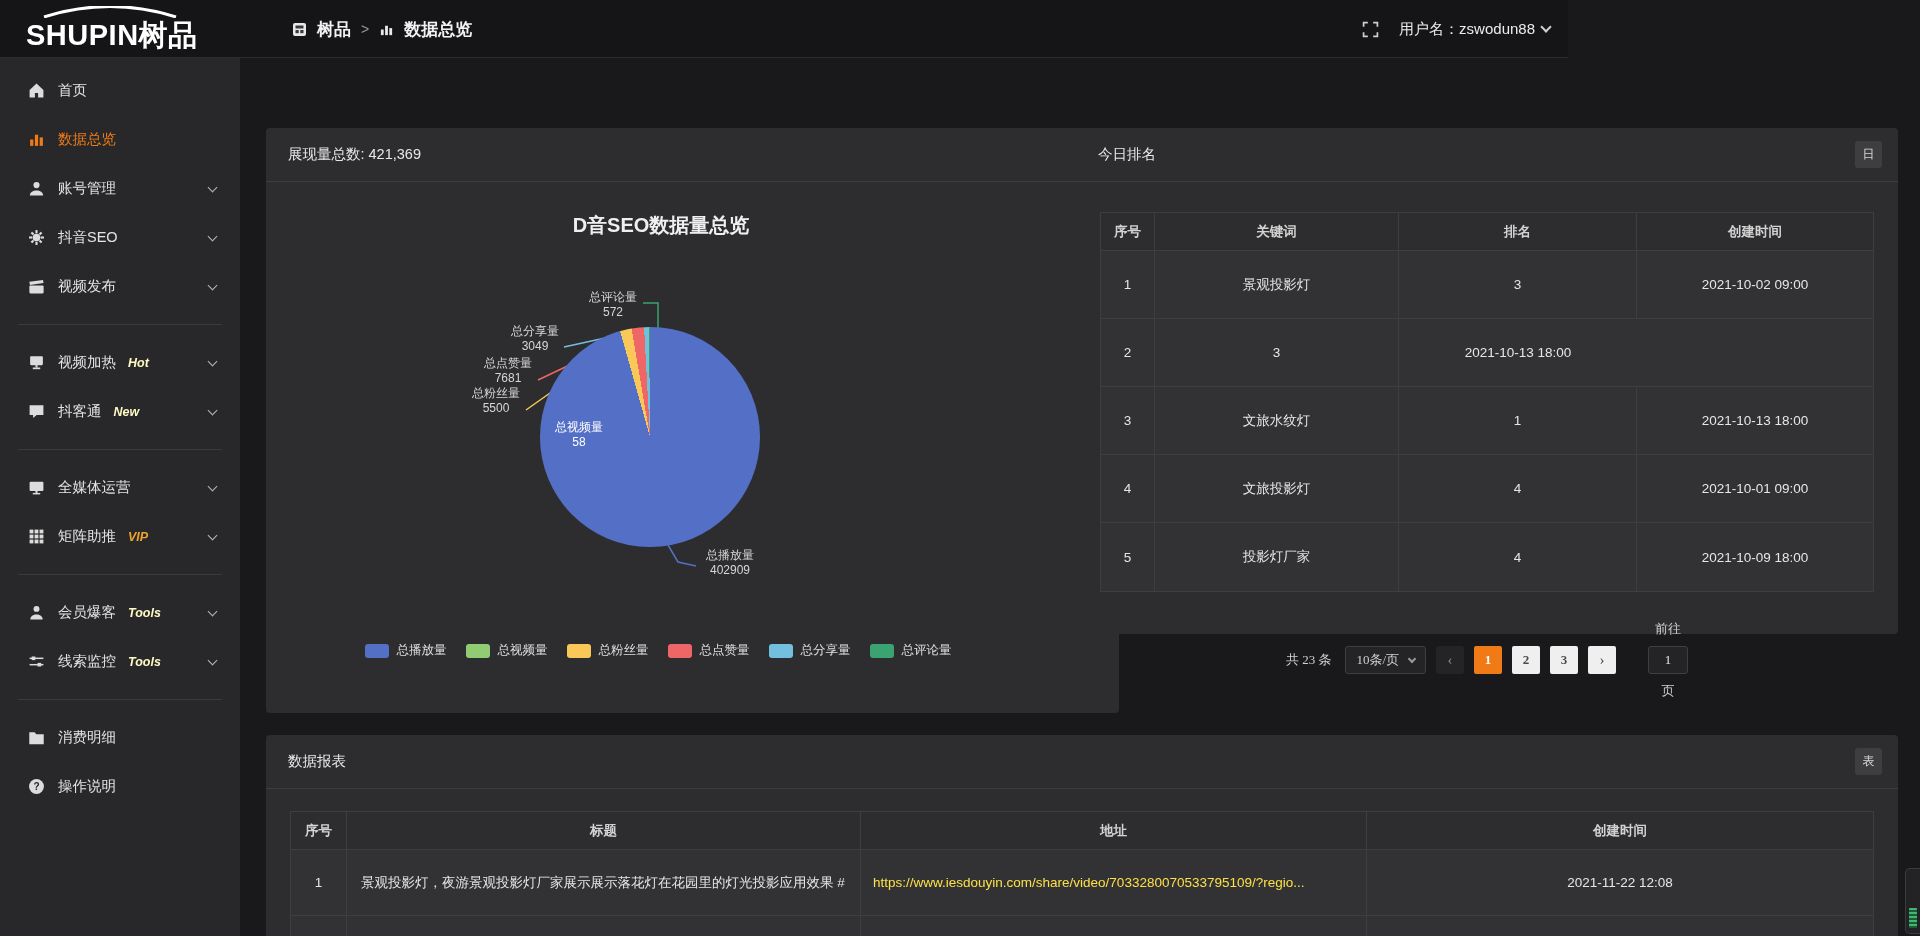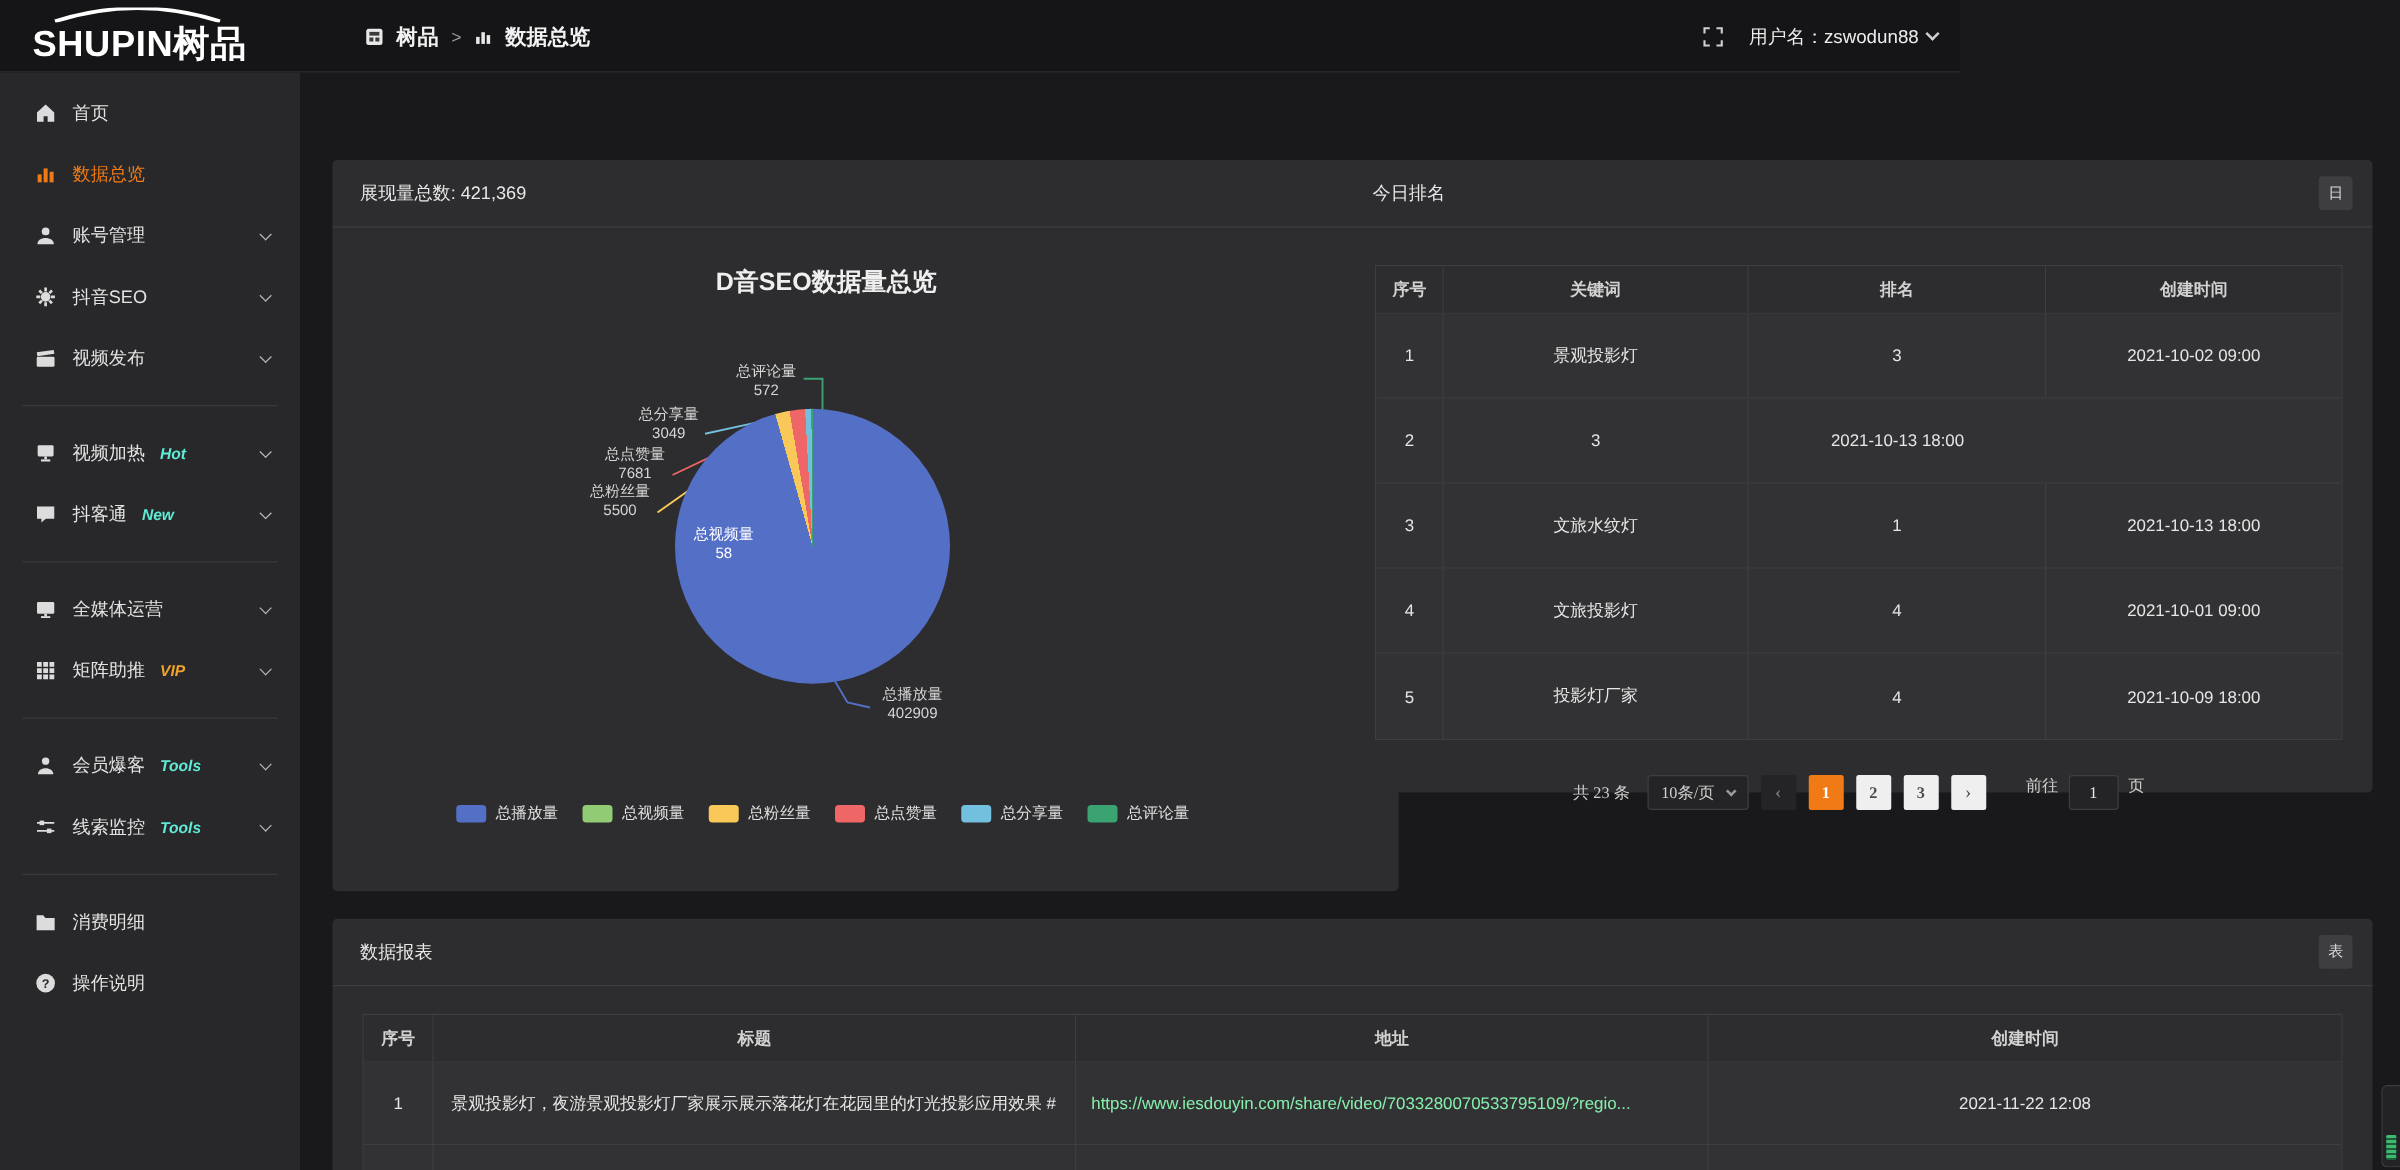--- a/index.html
+++ b/index.html
@@ -23,21 +23,21 @@
   .user-wrap { display:flex; align-items:center; gap:7px; font-size:15px; color:#ececec; cursor:pointer; }
   .chev { width:8px; height:8px; border-right:2px solid #cfcfcf; border-bottom:2px solid #cfcfcf;
     transform:rotate(45deg); margin-top:-4px; }
 
   
   .sidebar { position:absolute; left:0; top:58px; width:240px; height:878px; background:#28282a; padding-top:8px; }
   .side-item { position:relative; height:49px; display:flex; align-items:center; padding-left:28px; cursor:pointer;
     color:#e3e3e3; font-size:14.5px; }
   .side-item .s-ico { width:17px; height:17px; margin-right:13px; display:inline-flex; color:#dcdcdc; flex:none; }
   .side-item.active, .side-item.active .s-ico { color:#f07b16; }
-  .s-badge { font-size:12.5px; font-weight:bold; font-style:italic; margin-left:12px; color:#5eead4; }
+  .s-badge { font-size:12.5px; font-weight:bold; font-style:italic; margin-left:12px; color:#fef9c3; }
   .s-badge.vip { color:#efa32a; }
   .side-chev { position:absolute; right:24px; width:7px; height:7px; border-right:1.6px solid #b9b9b9;
     border-bottom:1.6px solid #b9b9b9; transform:rotate(45deg); top:20px; }
   .side-div { height:1px; background:#3a3a3c; margin:13px 18px; }
 
   
   .panel { position:absolute; background:#2d2d2f; border-radius:4px; }
   .panel-head { position:relative; height:54px; border-bottom:1px solid #3d3d3f; display:flex; align-items:center;
     padding:0 22px; font-size:14.5px; color:#e8e8e8; }
   .panel-badge { position:absolute; right:16px; top:13px; width:27px; height:27px; background:#3e3e40;
@@ -84,32 +84,32 @@
   .pg-total { margin-right:4px; }
   .pg-size { height:28px; background:#242426; border:1px solid #3e3e40; border-radius:3px; display:flex;
     align-items:center; gap:10px; padding:0 10px; cursor:pointer; }
   .pg-size .chev { border-color:#9a9a9a; width:6px; height:6px; margin-top:-2px; }
   .pg-btn { min-width:28px; height:28px; border-radius:2px; display:flex; align-items:center;
     justify-content:center; font-size:13px; cursor:pointer; }
   .pg-prev { background:#242426; color:#8a8a8a; font-size:15px; }
   .pg-num { background:#efefef; color:#4a4a4a; font-weight:bold; }
   .pg-num.cur { background:#f07b16; color:#fff; }
   .pg-next { background:#efefef; color:#4a4a4a; font-size:15px; }
-  .pg-goto { display:flex; gap:8px; margin-left:22px; }
+  .pg-goto { display:flex; align-items:center; gap:8px; margin-left:22px;flex-direction:column; }
   .pg-input { width:40px; height:28px; background:#242426; border:1px solid #3e3e40; border-radius:3px;
     color:#e6e6e6; text-align:center; font-size:13px; font-family:inherit; }
 
   
   #panel-report { left:266px; top:735px; width:1632px; height:245px; }
   #rep-tbl { left:24px; top:76px; width:1584px; }
   #rep-tbl .trow { grid-template-columns:56px 514px 506px 506px; height:66px; }
   #rep-tbl .trow.thead { height:38px; }
   #rep-tbl .trow.partial { height:34px; }
   #rep-tbl .cell-title { justify-content:flex-start; padding:0 14px; white-space:nowrap; }
-  #rep-tbl .cell-url { color:#86efac; justify-content:flex-start; padding:0 12px; white-space:nowrap; cursor:pointer; }
+  #rep-tbl .cell-url { color:#fde047; justify-content:flex-start; padding:0 12px; white-space:nowrap; cursor:pointer; }
 
   
   .float-widget { position:absolute; right:0; top:868px; width:15px; height:66px; background:#232325;
     border:1px solid #3c3c3e; border-right:none; border-radius:5px 0 0 5px; cursor:pointer; }
   .float-dots { position:absolute; left:3px; bottom:5px; width:8px; height:20px;
     background:repeating-linear-gradient(to bottom,#3dba6f 0 2px,#1d5c38 2px 4px); border-radius:1px; }
 </style>
 </head>
 <body>
 

